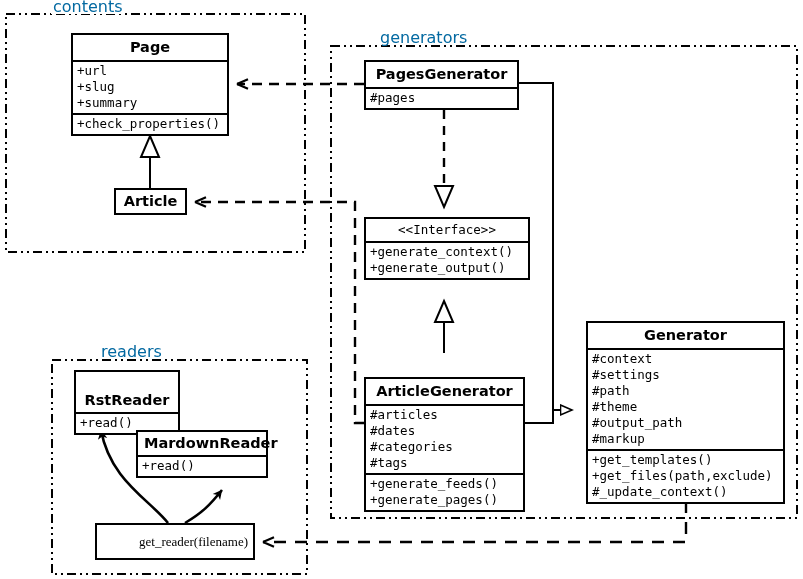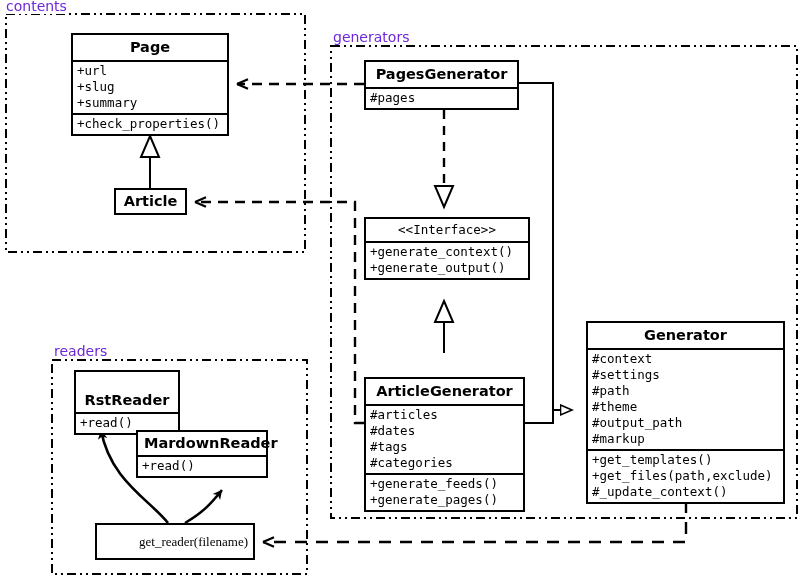--- a/index.html
+++ b/index.html
@@ -21,26 +21,27 @@
     position: absolute;
     left: 0;
     top: 0;
     width: 803px;
     height: 579px;
     pointer-events: none;
   }
   .pkg-label {
     position: absolute;
     font-family: "DejaVu Sans", sans-serif;
-    font-size: 14px;
-    color: #6d28d9;
+    font-size: 16px;
+    color: #0369a1;
     background: #ffffff;
     padding: 0 2px;
     white-space: nowrap;
     line-height: 15px;
+    margin-left: 47px;
   }
   .uml-class {
     position: absolute;
     border: 2px solid #000;
     background: #ffffff;
     box-sizing: border-box;
   }
   .uml-name {
     font-family: "DejaVu Sans", sans-serif;
     font-weight: bold;
@@ -192,22 +193,22 @@
       <div class="uml-member">+generate_context()</div>
       <div class="uml-member">+generate_output()</div>
     </div>
   </div>
 
   <div class="uml-class" style="left:364px; top:353px; width:161px;margin-top:24px;">
     <div class="uml-name">ArticleGenerator</div>
     <div class="uml-compartment uml-sep">
       <div class="uml-member">#articles</div>
       <div class="uml-member">#dates</div>
+      <div class="uml-member">#categories</div>
       <div class="uml-member">#tags</div>
-      <div class="uml-member">#categories</div>
     </div>
     <div class="uml-compartment uml-sep">
       <div class="uml-member">+generate_feeds()</div>
       <div class="uml-member">+generate_pages()</div>
     </div>
   </div>
 
   <div class="uml-class" style="left:586px; top:321px; width:199px;">
     <div class="uml-name">Generator</div>
     <div class="uml-compartment uml-sep">

